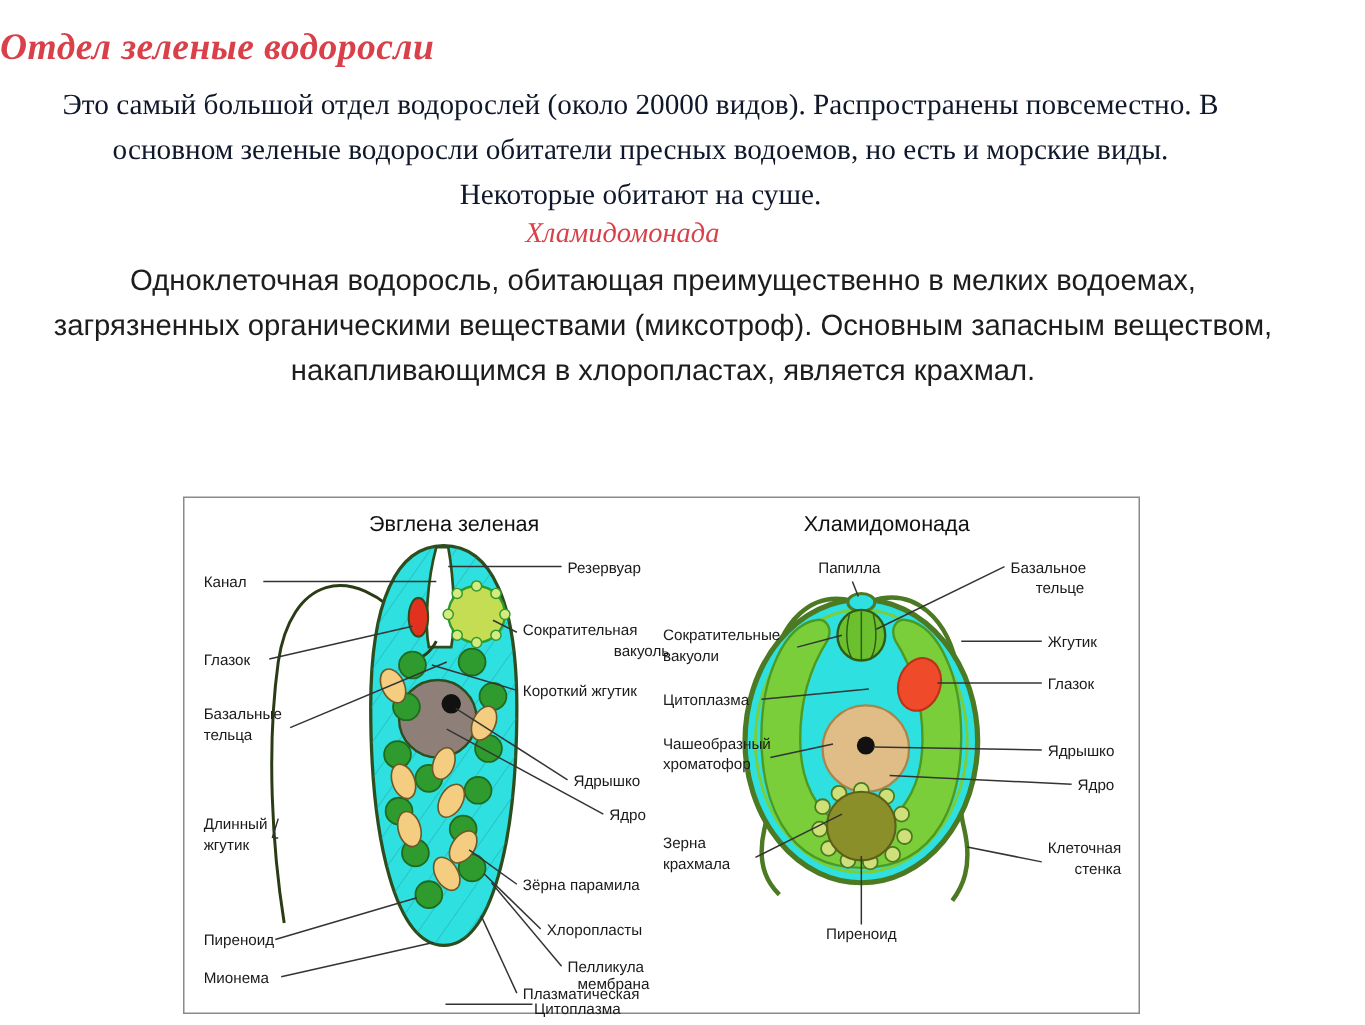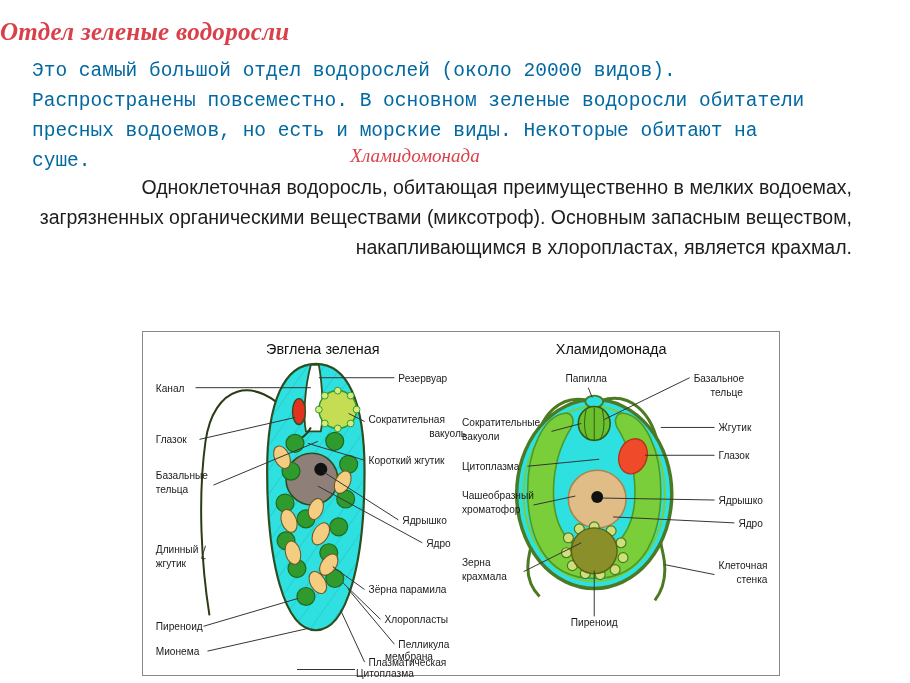--- a/index.html
+++ b/index.html
@@ -23,51 +23,51 @@
     font-family: "Liberation Serif", serif;
     font-style: italic;
     font-weight: bold;
     font-size: 25px;
     letter-spacing: 0.3px;
   }
   .body-text {
     position: absolute;
     left: 32px; top: 56px;
     width: 790px;
-    color: #0369a1;
-    font-family: Liberation Mono, monospace;
+    color: #0f172a;
+    font-family: Liberation Serif, serif;
     font-size: 19.5px;
     line-height: 30px;
-    text-align: left;
+    text-align: center;
   }
   .subtitle {
     position: absolute;
     left: 0; top: 145px;
     width: 830px;
     text-align: center;
     color: #d9404a;
     font-family: "Liberation Serif", serif;
     font-style: italic;
     font-size: 19px;
   }
   .body-text-2 {
     position: absolute;
     left: 32px; top: 172px;
     width: 820px;
     color: #1d1d1d;
     font-family: "Liberation Sans", sans-serif;
     font-size: 19.5px;
     line-height: 30px;
-    text-align: right;
+    text-align: center;
   }
 
   
   #diagram-panel {
     position: absolute;
-    left: 142px; top: 331px;
+    left: 122px; top: 331px;
     width: 638px; height: 345px;
     border: 1.5px solid #8a8a8a;
     background: #ffffff;
   }
   #diagram-svg { display: block; width: 100%; height: 100%; }
 
   .dg-title {
     font-family: "Liberation Sans", sans-serif;
     font-size: 14.5px;
     fill: #111;

